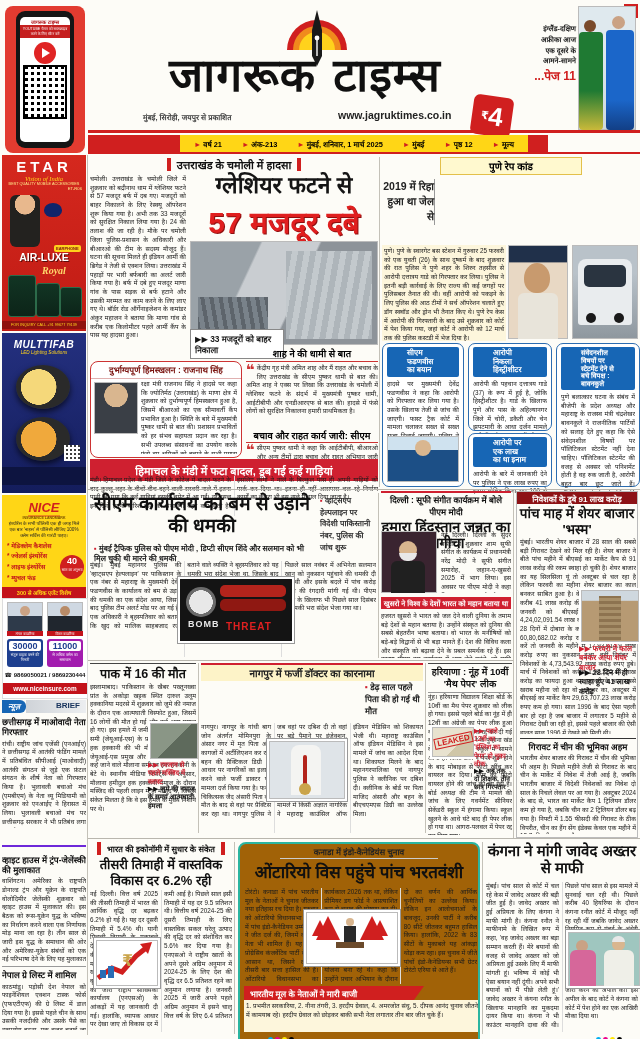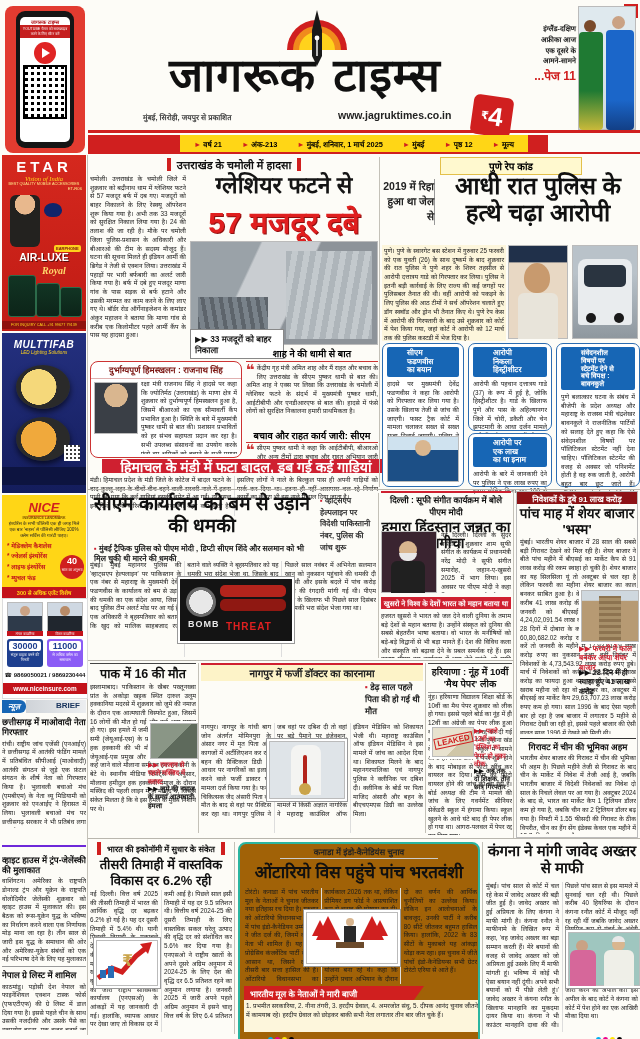--- a/index.html
+++ b/index.html
@@ -144,21 +144,21 @@
       <div class="a" style="left:0;bottom:0;width:36px;background:#c3131b;color:#fff;font-size:3.6px;text-align:center;">मंगल काठरिया</div>
     </div>
     <div class="a img" style="left:44px;top:3px;width:36px;height:34px;background:linear-gradient(180deg,#cfd8e2 0 40%,#20262e 41% 100%);">
       <div class="a" style="left:13px;top:4px;width:10px;height:10px;border-radius:50%;background:#b88b68;"></div>
       <div class="a" style="left:0;bottom:0;width:36px;background:#c3131b;color:#fff;font-size:3.6px;text-align:center;">विरल काठरिया</div>
     </div>
     <div class="a" style="left:4px;top:40px;width:36px;height:28px;background:#1e3f8f;color:#fff;text-align:center;border-radius:3px;">
       <div style="font-size:9px;font-weight:800;background:#fff;color:#1e3f8f;margin:2px;border-radius:2px;">30000</div>
       <div style="font-size:3.8px;line-height:1.2;">संतुष्ट ग्राहक बनने की गिनती</div>
     </div>
-    <div class="a" style="left:44px;top:40px;width:36px;height:28px;background:#8b5cf6;color:#fff;text-align:center;border-radius:3px;">
+    <div class="a" style="left:44px;top:40px;width:36px;height:28px;background:#a21caf;color:#fff;text-align:center;border-radius:3px;">
       <div style="font-size:9px;font-weight:800;background:#fff;color:#1e3f8f;margin:2px;border-radius:2px;">11000</div>
       <div style="font-size:3.8px;line-height:1.2;">से अधिक क्लेम का समाधान</div>
     </div>
     <div class="a" style="left:0;top:72px;width:84px;font-size:6px;font-weight:bold;text-align:center;color:#111;"><span>☎</span> <span>9869050021 / 9869230444</span></div>
     <div class="a" style="left:0;top:84px;width:84px;background:#c3131b;color:#fff;font-size:6.4px;font-weight:bold;text-align:center;padding:2px 0;">www.niceinsure.com</div>
   </div>
 
   <div class="a" style="left:2px;top:700px;width:84px;height:330px;overflow:hidden;">
     <div style="display:flex;height:13px;">
       <span style="background:#1766b5;color:#fff;font-size:7.5px;font-style:italic;font-weight:bold;padding:1px 6px;border-radius:0 6px 6px 0;">न्यूज़</span>
@@ -192,30 +192,29 @@
     <div class="a" style="left:100px;top:172px;width:84px;background:#fff;border:1px solid #888;padding:3px 4px;font-size:8.4px;font-weight:800;color:#151515;">▶▶ 33 मजदूरों को बाहर निकाला</div>
     <div class="a" style="left:156px;top:190px;width:132px;height:14px;text-align:center;font-size:9.5px;font-weight:800;border-bottom:1.5px solid #c33;">शाह ने की धामी से बात</div>
     <div class="a bt" style="left:156px;top:207px;width:132px;height:62px;"><span class="qm">❝</span><span>केंद्रीय गृह मंत्री अमित शाह और मैं राहत और बचाव के लिए उत्तराखंड के सीएम पुष्कर धामी से बात की। अमित शाह ने एक्स पर लिखा कि उत्तराखंड के चमोली में ग्लेशियर फटने के संदर्भ में मुख्यमंत्री पुष्कर धामी, आईटीबीपी और एनडीआरएफ से बात की। हादसे में फंसे लोगों को सुरक्षित निकालना हमारी प्राथमिकता है।</span></div>
     <div class="a" style="left:0;top:204px;width:150px;height:95px;border:1.6px solid #c33;border-radius:8px;background:#fff;overflow:hidden;">
       <div style="text-align:center;font-size:8.6px;font-weight:800;color:#7a1410;border-bottom:1px solid #e0b0b0;padding:2px 0;">दुर्भाग्यपूर्ण हिमस्खलन : राजनाथ सिंह</div>
       <div class="a img" style="left:3px;top:20px;width:44px;height:52px;background:radial-gradient(circle at 50% 26%,#d9b68f 0 26%,#3a3f46 27% 100%);"></div>
       <div class="a bt" style="left:50px;top:18px;width:96px;height:74px;">रक्षा मंत्री राजनाथ सिंह ने हादसे पर कहा कि ज्योतिर्मठ (उत्तराखंड) के माणा क्षेत्र में शुक्रवार को दुर्भाग्यपूर्ण हिमस्खलन हुआ है, जिसमें बीआरओ का एक सीमावर्ती कैंप प्रभावित हुआ है। स्थिति के बारे में मुख्यमंत्री पुष्कर धामी से बात की। प्रशासन प्रभावितों को हर संभव सहायता प्रदान कर रहा है। सभी उपलब्ध संसाधनों का उपयोग करके फंसे हुए श्रमिकों को बचाने के सभी प्रयास किए जा रहे हैं।</div>
     </div>
     <div class="a" style="left:156px;top:272px;width:132px;height:13px;text-align:center;font-size:9.5px;font-weight:800;border-bottom:1.5px solid #c33;">बचाव और राहत कार्य जारी: सीएम</div>
     <div class="a bt" style="left:156px;top:287px;width:132px;height:26px;"><span class="qm">❝</span><span>सीएम पुष्कर धामी ने कहा कि आईटीबीपी, बीआरओ और अन्य टीमों द्वारा बचाव और राहत अभियान जारी है। मैं भगवान बद्री विशाल से सभी श्रमिकों की सुरक्षा की प्रार्थना करता हूं।</span></div>
-    <div class="rstrip a" style="left:12px;top:302px;width:288px;height:14px;font-size:14px;">हिमाचल के मंडी में फटा बादल, डूब गई कई गाड़ियां</div>
+    <div class="rstrip a" style="left:0;top:302px;width:288px;height:22px;font-size:11px;">हिमाचल के मंडी में फटा बादल, डूब गई कई गाड़ियां</div>
     <div class="a bt cols2" style="left:0;top:319px;width:288px;height:40px;">मंडी। हिमाचल प्रदेश के मंडी जिले के कोटेज में बादल फटने के बाद कुल्लू शहर के बीचों-बीच बहने वाली सरवरी नाले में इतना पानी आ गया कि कई गाड़ियां इसकी चपेट में आ गईं। दरअसल इन दिनों इतनी बारिश होने की संभावना बेहद कम होती है। इसलिए लोगों ने नाले के बिल्कुल पास ही अपनी गाड़ियों को पार्क कर दिया था। इतना ही नहीं आसपास चल रहे निर्माण कार्यों का कचरा भी इस नाले में डाल दिया जाता है।</div>
   </div>
 
   <div class="a vr" style="left:379px;top:157px;width:1px;height:330px;"></div>
 
   <div class="a" style="left:382px;top:157px;width:256px;height:330px;">
     <div class="a" style="left:58px;top:0;width:140px;background:#fff9cf;border:1px solid #d0a; border-color:#e3c04a;text-align:center;font-size:10px;font-weight:800;padding:1px 0;">पुणे रेप कांड</div>
     <div class="a" style="left:0;top:22px;width:52px;font-size:10.5px;font-weight:800;color:#222;line-height:1.45;text-align:right;border-right:1.5px solid #999;">2019 में रिहा हुआ था जेल से</div>
-    <div class="a" style="left:56px;top:16px;width:200px;text-align:center;font-size:24px;font-weight:800;color:#101010;line-height:1.12;">आधी रात पुलिस के हत्थे चढ़ा आरोपी</div>
     <div class="a bt" style="left:0;top:88px;width:120px;height:92px;background:#fdf6dc;padding:2px;">पुणे। पुणे के स्वारगेट बस स्टेशन में गुरुवार 25 फरवरी को एक युवती (26) के साथ दुष्कर्म के बाद शुक्रवार की रात पुलिस ने पुणे शहर के शिरुर तहसील से आरोपी दत्तात्रय गाडे को गिरफ्तार कर लिया। पुलिस ने इतनी बड़ी कार्रवाई के लिए राज्य की कई जगहों पर पुलिसबल तैनात की थी। वहीं आरोपी को पकड़ने के लिए पुलिस की आठ टीमों ने सर्च ऑपरेशन चलाते हुए डॉग स्क्वॉड और ड्रोन भी तैनात किए थे। पुणे रेप केस में आरोपी की गिरफ्तारी के बाद उसे शुक्रवार को कोर्ट में पेश किया गया, जहां कोर्ट ने आरोपी को 12 मार्च तक की पुलिस कस्टडी में भेज दिया है।</div>
     <div class="a img" style="left:126px;top:88px;width:60px;height:94px;background:linear-gradient(180deg,#20304a 0 18%,#e8d8c4 19% 100%);">
       <div class="a" style="left:16px;top:18px;width:26px;height:30px;border-radius:50% 50% 46% 46%;background:#c89a6e;"></div>
       <div class="a" style="left:10px;top:48px;width:40px;height:46px;background:#e8e4da;border-radius:6px 6px 0 0;"></div>
     </div>
     <div class="a img" style="left:190px;top:88px;width:66px;height:94px;background:linear-gradient(180deg,#b9c2c9 0 30%,#8e979e 100%);">
       <div class="a" style="left:6px;top:14px;width:54px;height:66px;background:#e9ecee;border-radius:8px 8px 3px 3px;"></div>
       <div class="a" style="left:12px;top:20px;width:42px;height:22px;background:#2a3440;border-radius:5px;"></div>
       <div class="a" style="left:14px;top:68px;width:10px;height:10px;border-radius:50%;background:#1a1a1a;"></div>
       <div class="a" style="left:42px;top:68px;width:10px;height:10px;border-radius:50%;background:#1a1a1a;"></div>

